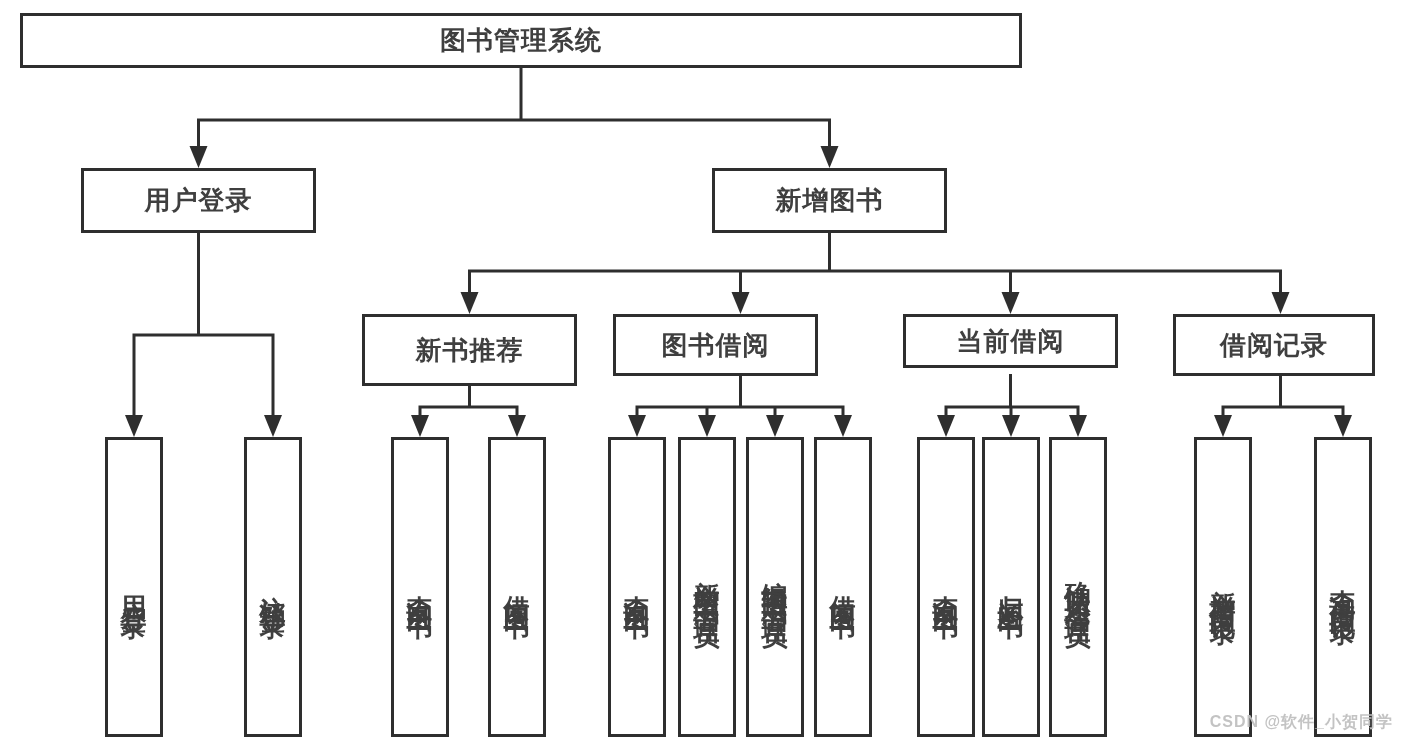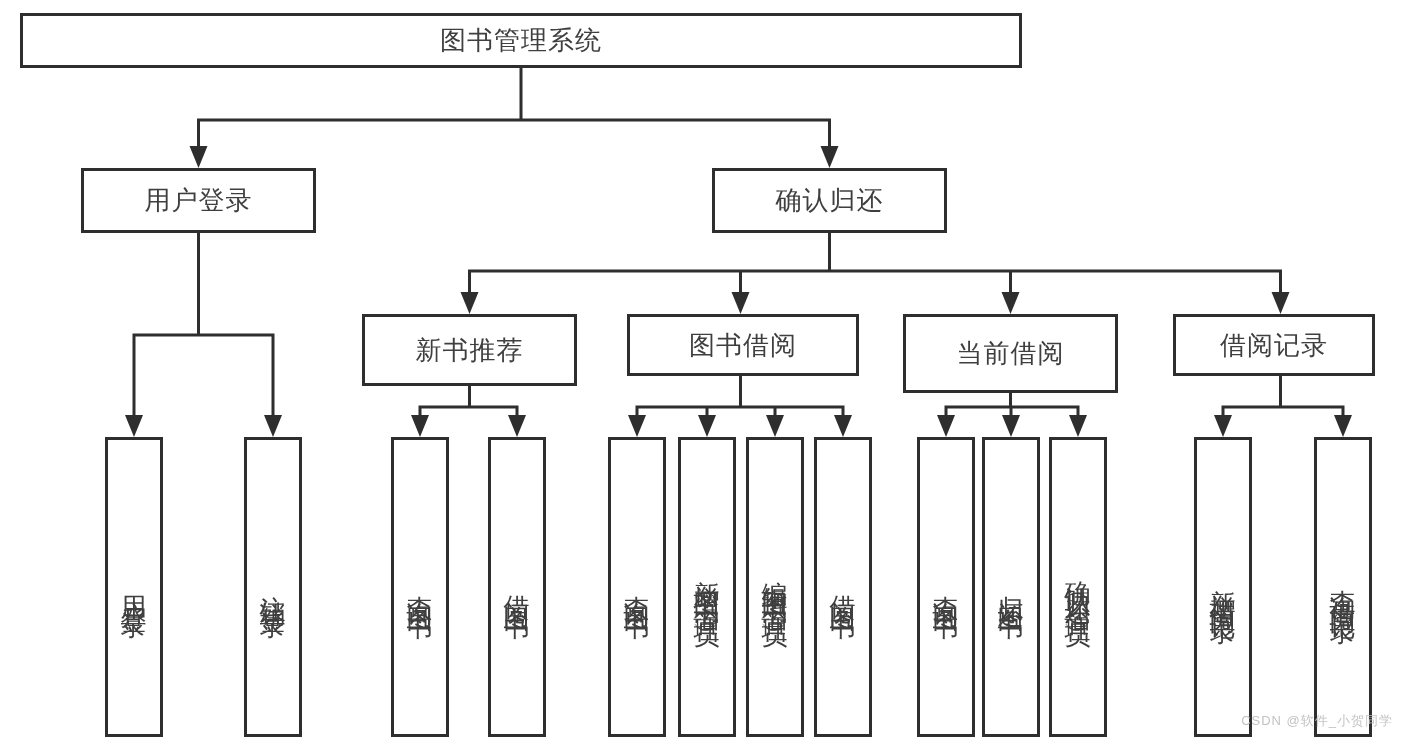--- a/index.html
+++ b/index.html
@@ -8,20 +8,21 @@
     --wm:#c0c0c0;
     --bg:#ffffff;
   }
   html,body{margin:0;padding:0;background:var(--bg);}
   #canvas{
     position:relative;
     width:1405px;height:747px;
     background:var(--bg);
     overflow:hidden;
     font-family:"Liberation Sans", sans-serif;
+    font-weight:bold;
   }
   #connectors{position:absolute;left:0;top:0;z-index:1;}
   .node{
     position:absolute;
     box-sizing:border-box;
     border:3px solid var(--line);
     background:#fff;
     display:flex;
     align-items:center;
     justify-content:center;
@@ -34,21 +35,21 @@
   .v{
     writing-mode:vertical-rl;
     letter-spacing:6px;
     line-height:1;
   }
   .watermark{
     position:absolute;
     right:12px;
     top:712px;
     z-index:5;
-    font-size:13px;
+    font-size:16px;
     letter-spacing:1px;
     color:var(--wm);
     opacity:0.95;
   }
 </style>
 </head>
 <body>
 
 <div id="canvas">
 
@@ -98,25 +99,25 @@
     <g>
       <path d="M1280.5 374 V408.5 M1221.5 407 H1344.5 M1223 405.5 V423 M1343 405.5 V423"></path>
       <polygon fill="#2e2e2e" stroke="none" points="1214,415 1232,415 1223,437"></polygon>
       <polygon fill="#2e2e2e" stroke="none" points="1334,415 1352,415 1343,437"></polygon>
     </g>
   </svg>
 
   <div class="node h" style="left:20px;top:13px;width:1002px;height:55px">图书管理系统</div>
 
   <div class="node h" style="left:81px;top:168px;width:235px;height:65px">用户登录</div>
-  <div class="node h" style="left:712px;top:168px;width:235px;height:65px">确认归还</div>
+  <div class="node h" style="left:712px;top:168px;width:235px;height:65px">新增图书</div>
 
   <div class="node h" style="left:362px;top:314px;width:215px;height:72px">新书推荐</div>
-  <div class="node h" style="left:627px;top:314px;width:232px;height:62px">图书借阅</div>
-  <div class="node h" style="left:903px;top:314px;width:215px;height:79px">当前借阅</div>
+  <div class="node h" style="left:613px;top:314px;width:205px;height:62px">图书借阅</div>
+  <div class="node h" style="left:903px;top:314px;width:215px;height:54px">当前借阅</div>
   <div class="node h" style="left:1173px;top:314px;width:202px;height:62px">借阅记录</div>
 
   <div class="node v" style="left:105px;top:437px;width:58px;height:300px">用户登录</div>
   <div class="node v" style="left:244px;top:437px;width:58px;height:300px">注销登录</div>
 
   <div class="node v" style="left:391px;top:437px;width:58px;height:300px">查询图书</div>
   <div class="node v" style="left:488px;top:437px;width:58px;height:300px">借阅图书</div>
 
   <div class="node v" style="left:608px;top:437px;width:58px;height:300px">查询图书</div>
   <div class="node v" style="left:678px;top:437px;width:58px;height:300px">新增图书（管理员）</div>

